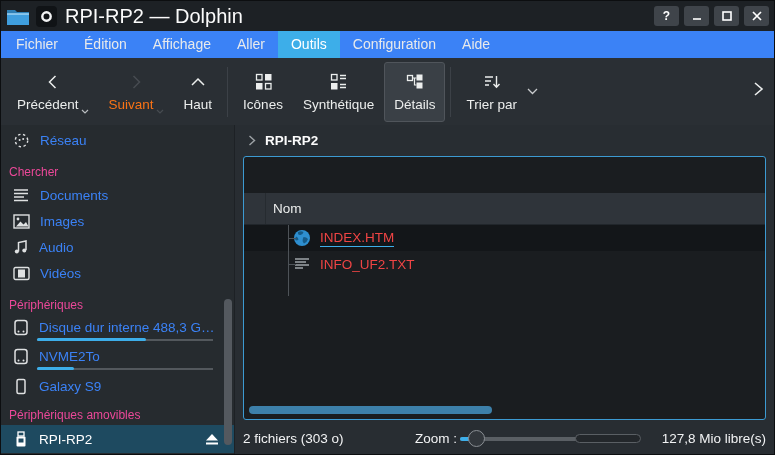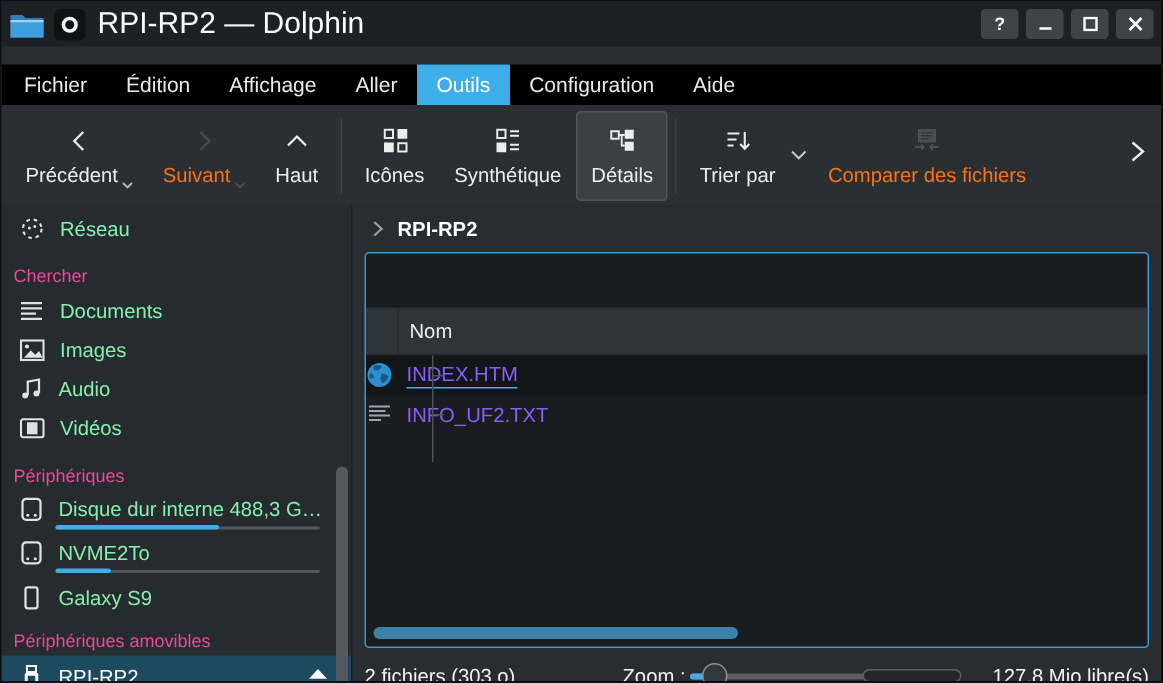--- a/index.html
+++ b/index.html
@@ -12,60 +12,60 @@
   }
   
   .titlebar { height: 30px; background:#1d2125; display:flex; align-items:center; padding:0 5px; }
   .titlebar .app-title { margin-left:8px; font-size:20px; color:#fbfbfb; }
   .tb-spacer { flex:1; }
   .winbtn { width:25px; height:20px; border-radius:3px; background:#3f444a; margin-left:5px;
     display:grid; place-items:center; color:#fff; font-size:12px; font-weight:bold; cursor:default; }
   .app-badge { width:21px; height:21px; border-radius:4px; background:#101316; margin-left:6px;
     display:grid; place-items:center; }
   
-  .menubar { height: 27px; background:#000000; display:flex; align-items:stretch; padding-left:2px;margin-top:12px; }
+  .menubar { height: 27px; background:#3b82f6; display:flex; align-items:stretch; padding-left:2px; }
   .menu-item { padding:0 13px; line-height:27px; font-size:14px; color:#e8eaeb; }
   .menu-item.active { background:#3daee9; color:#ffffff; }
   
   .toolbar { height: 67px; background:#2a2f34; display:flex; align-items:center; padding:0 6px; position:relative; }
   .tool-btn { display:flex; flex-direction:column; align-items:center; justify-content:center;
     gap:5px; padding:5px 9px; height:60px; border:1px solid transparent; border-radius:3px; font-size:13.5px; }
   .tool-btn .ticon { height:20px; display:grid; place-items:center; }
   .tool-btn.pressed { background:#3a4046; border-color:#50555b; }
   .tool-btn.disabled { color:#f97316; }
   .tool-btn.disabled svg { opacity:.5; }
   .tool-sep { width:1px; height:50px; background:#3c4147; margin:0 5px; }
   .lbl-row { display:flex; align-items:flex-end; gap:2px;justify-content:space-between; }
   .caret { margin-bottom:-2px; }
   .tb-overflow { position:absolute; right:10px; top:22px; }
   
   .content { display:flex; height:331px; }
   
   .sidebar { width:234px; background:#262b2f; border-right:1px solid #1d2125; position:relative; padding-top:2px; overflow:hidden; }
-  .side-item { height:26px; display:flex; align-items:center; gap:10px; padding:0 12px; color:#86efac; position:relative; }
+  .side-item { height:26px; display:flex; align-items:center; gap:10px; padding:0 12px; color:#3b82f6; position:relative; }
   .side-item.device { height:29px; padding-bottom:5px; }
   .side-item.selected { height:28px; background:#1e4a60; color:#fff; }
   .side-section { margin-top:9px; height:20px; line-height:20px; padding:0 8px; color:#ec4899; font-size:12px; }
   .side-section.tight { margin-top:6px; }
   .usage { position:absolute; left:36px; right:21px; bottom:3px; height:2px; background:#53585d; }
   .usage .fill { position:absolute; left:0; top:-1px; height:3px; background:#3daee9; border-radius:2px; }
   .eject { margin-left:auto; margin-right:2px; display:grid; place-items:center; }
   .side-scrollbar { position:absolute; right:2px; top:174px; width:8px; height:146px; background:#54595f; border-radius:4px; }
   
   .main { flex:1; position:relative; background:#282d32; }
   .breadcrumb { height:31px; display:flex; align-items:center; padding-left:13px; gap:9px; }
   .crumb-chevron { color:#9da2a6; }
   .crumb-text { font-weight:bold; color:#fbfbfb; }
   .view-frame { position:absolute; left:8px; right:8px; top:31px; bottom:36px;
     border:1px solid #3c9ad2; border-radius:3px; background:#1a1d20; overflow:hidden; }
   .view-header { height:32px; background:#2f343a; display:flex; align-items:stretch; border-bottom:1px solid #21262b;margin-top:36px; }
   .expander-col { width:22px; border-right:1px solid #262b30; }
   .col-label { padding-left:7px; line-height:31px; color:#eceeed; }
   .rows { position:relative; }
-  .file-row { height:26px; display:flex; align-items:center; gap:9px; color:#8b5cf6; }
+  .file-row { height:26px; display:flex; align-items:center; padding-left:49px; gap:9px; color:#ef4444; }
   .file-row.alt { background:#131619; }
   .file-name.link { border-bottom:1px solid #3daee9; padding-bottom:1px; }
   .treeline-v { position:absolute; left:44px; top:0px; width:1px; height:71px; background:#4e5358; }
   .treeline-h { position:absolute; left:44px; width:8px; height:1px; background:#4e5358; }
   .h-scrollbar { position:absolute; left:5px; bottom:5px; width:243px; height:8px; border-radius:4px; background:#3d80aa; }
   
   .statusbar { position:absolute; left:0; right:0; bottom:0; height:36px; display:flex; align-items:center; padding:0 8px; color:#f2f3f4; }
   .zoom-group { position:absolute; left:180px; display:flex; align-items:center; gap:3px; }
   .zoom-slider { position:relative; width:123px; height:17px; }
   .zoom-slider .track { position:absolute; left:0; right:0; top:7px; height:4px; border-radius:2px; background:#5a5f64; }
@@ -205,31 +205,20 @@
           <path d="M13.5 3 v11 M10.5 11 l3 3.2 l3 -3.2" fill="none" stroke="#eceeed" stroke-width="1.4"></path>
         </svg>
       </span>
       <span>Trier par</span>
     </div>
     <span class="caret" style="margin:0 4px 0 0;">
       <svg width="11" height="7" viewBox="0 0 11 7">
           <path d="M1 1 l4.5 4.5 L10 1" fill="none" stroke="#c8cbcd" stroke-width="1.3"></path>
         </svg>
     </span>
-    <div class="tool-btn disabled">
-      <span class="ticon">
-        <svg width="20" height="18" viewBox="0 0 20 18">
-          <rect x="4" y="1" width="12" height="9" fill="#6a7075"></rect>
-          <path d="M6 3.5 h8 M6 5.5 h8 M6 7.5 h5" stroke="#3c4147" stroke-width="1"></path>
-          <path d="M2 13 h6 M8 13 l-2 -1.7 M8 13 l-2 1.7" stroke="#6a7075" stroke-width="1.4" fill="none"></path>
-          <path d="M18 13 h-6 M12 13 l2 -1.7 M12 13 l2 1.7" stroke="#6a7075" stroke-width="1.4" fill="none"></path>
-        </svg>
-      </span>
-      <span>Comparer des fichiers</span>
-    </div>
     <span class="tb-overflow">
       <svg width="12" height="18" viewBox="0 0 12 18">
           <path d="M3 3 l7 6 l-7 6" fill="none" stroke="#eceeed" stroke-width="1.6"></path>
         </svg>
     </span>
   </div>
 
   <div class="content">
 
     <div class="sidebar">

